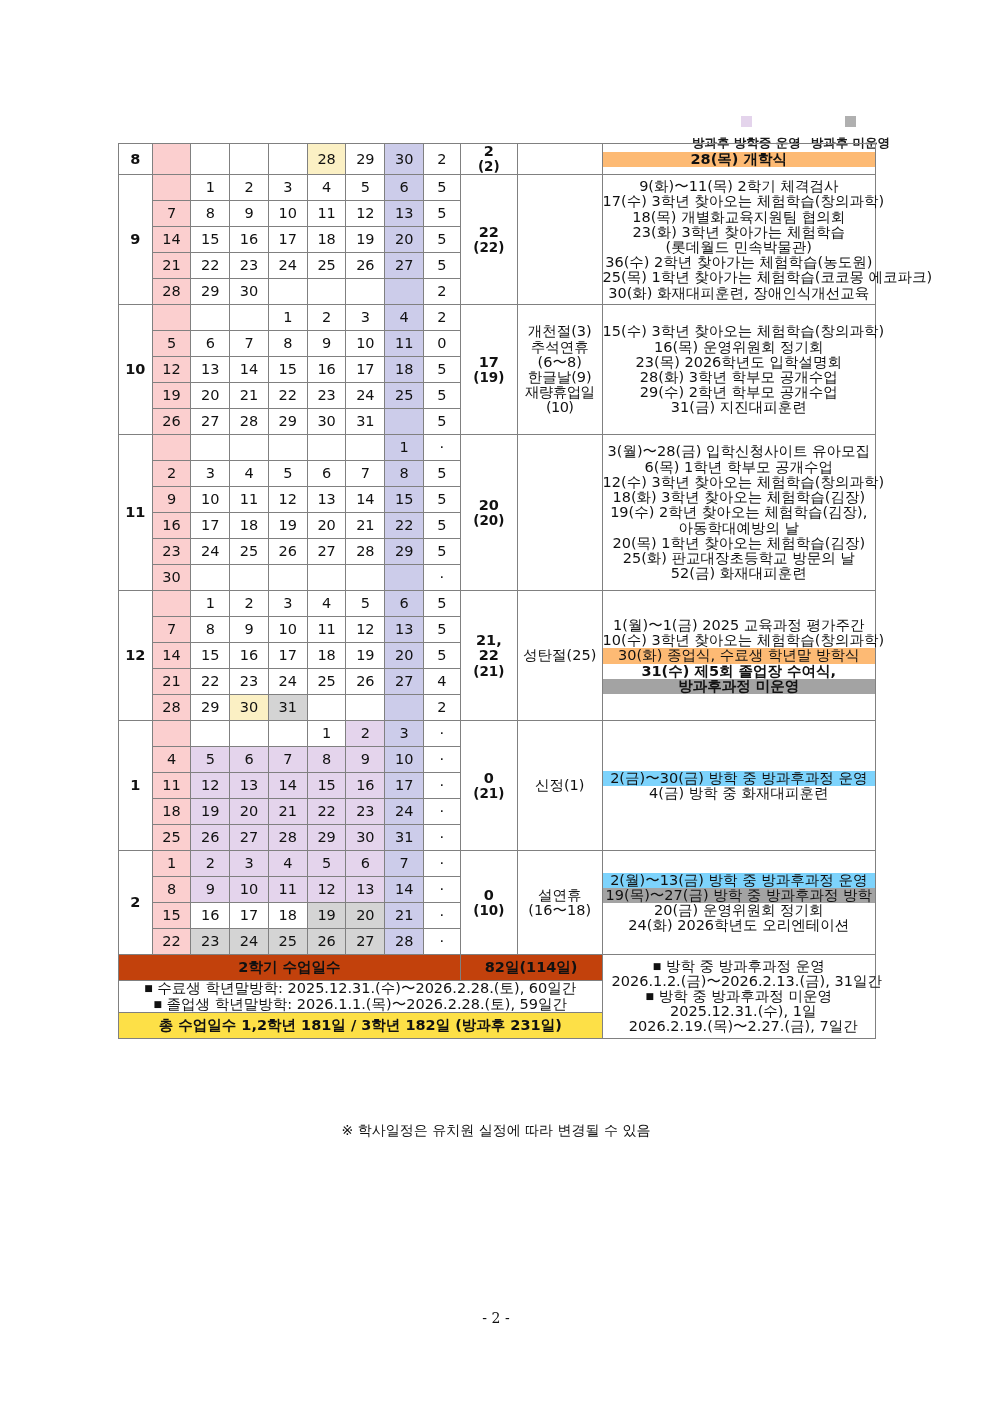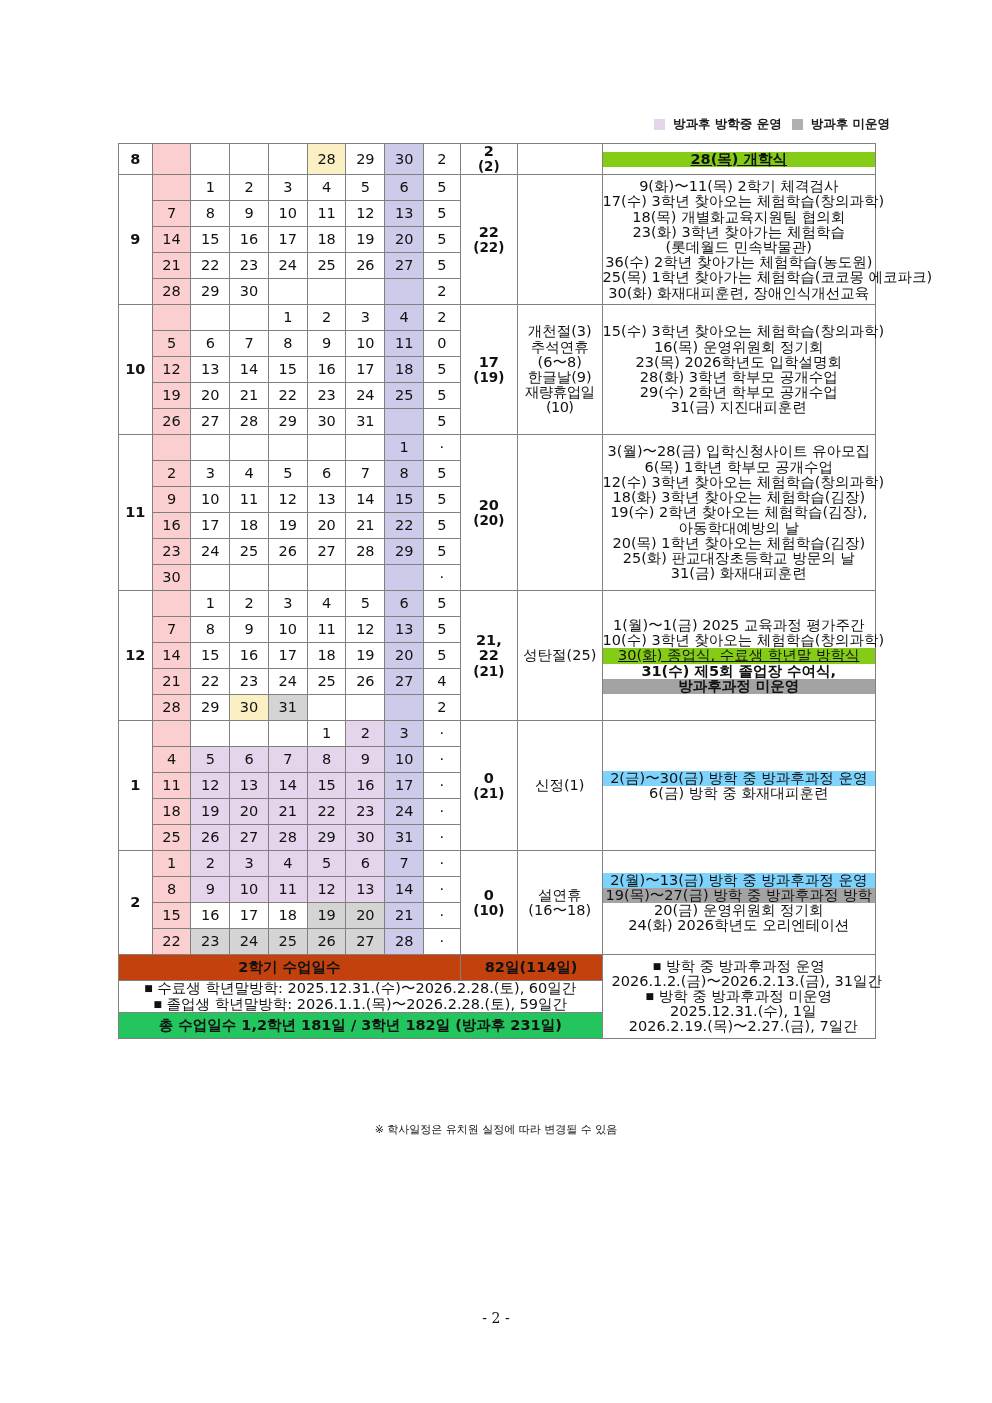--- a/index.html
+++ b/index.html
@@ -10,21 +10,21 @@
   }
   .page{position:relative;width:992px;height:1403px;}
 
   
   .legend{
     position:absolute;left:560px;top:116px;width:330px;
     display:flex;align-items:center;justify-content:flex-end;gap:10px;
     font-size:12.5px;font-weight:bold;color:#1a1a1a;
   }
   .legend .swatch{display:inline-block;width:11px;height:11px;vertical-align:middle;}
-  .legend .grp{display:flex;align-items:center;gap:8px;}
+  .legend .grp{display:flex;align-items:center;gap:8px;flex-direction:column;}
 
   
   table.cal{
     position:absolute;left:118px;top:143px;
     border-collapse:collapse;table-layout:fixed;
     width:758px;
   }
   table.cal td{
     border:1px solid #808080;
     padding:0;text-align:center;vertical-align:middle;
@@ -54,45 +54,45 @@
   .sum-cell{font-weight:bold;font-size:15px;line-height:1.02;}
   .sum-cell .sub{font-size:13.5px;}
   .holi-cell{color:#e8001c;font-size:11.5px;line-height:1.25;}
   .holi-cell .tight{letter-spacing:-0.6px;}
 
   td.ev{
     text-align:left;vertical-align:top;
     padding:3px 0 3px 6px;font-size:13px;line-height:1.245;color:#111;
   }
   td.ev .line{white-space:nowrap;}
-  .hl-y{background:#84cc16;text-decoration:underline;}
+  .hl-y{background:#fdba74;}
   .hl-g{background:#a3a3a3;}
   .hl-p{background:#7dd3fc;}
   .b{font-weight:bold;}
   .indent{}
 
   
   .sum-green{background:#c2410c;font-weight:bold;font-size:16px;}
-  .sum-blue{background:#22c55e;font-weight:bold;font-size:16px;}
+  .sum-blue{background:#fde047;font-weight:bold;font-size:16px;}
   .note-td{
     text-align:left;vertical-align:middle;padding:3px 5px;
     font-size:12.5px;line-height:1.33;
   }
   .note-td .line{white-space:nowrap;}
   .bullet{font-size:9px;vertical-align:middle;}
   .right-note{
     text-align:left;vertical-align:top;padding:4px 5px;
     font-size:11.5px;line-height:1.35;
   }
   .right-note .line{white-space:nowrap;}
   .right-note .ind{padding-left:9px;}
 
   .footnote{
     position:absolute;left:0;top:1122px;width:992px;text-align:center;
-    font-size:11px;color:#111;
+    font-size:14px;color:#111;
   }
   .pagenum{
     position:absolute;left:0;top:1310px;width:992px;text-align:center;
     font-size:14px;color:#111;font-family:"DejaVu Serif","Liberation Serif",serif;
   }
 </style>
 </head>
 <body>
 
 <div class="page">
@@ -284,21 +284,21 @@
           <td class="holi-cell" rowspan="6"></td>
           <td class="ev" rowspan="6">
             <div class="line"><span>3(월)〜28(금)  입학신청사이트  유아모집</span></div>
             <div class="line"><span>6(목)  1학년  학부모  공개수업</span></div>
             <div class="line"><span>12(수)  3학년  찾아오는  체험학습(창의과학)</span></div>
             <div class="line"><span>18(화)  3학년  찾아오는  체험학습(김장)</span></div>
             <div class="line"><span>19(수)  2학년  찾아오는  체험학습(김장),</span></div>
             <div class="line indent"><span>아동학대예방의  날</span></div>
             <div class="line"><span>20(목)  1학년  찾아오는  체험학습(김장)</span></div>
             <div class="line"><span>25(화)  판교대장초등학교  방문의  날</span></div>
-            <div class="line"><span>31(금)  화재대피훈련</span></div>
+            <div class="line"><span>52(금)  화재대피훈련</span></div>
           </td>
         </tr>
         <tr>
           <td class="bg-sun sun">2</td>
           <td class="">3</td>
           <td class="">4</td>
           <td class="">5</td>
           <td class="">6</td>
           <td class="">7</td>
           <td class="bg-sat sat">8</td>
@@ -415,21 +415,21 @@
           <td class="red">1</td>
           <td class="bg-purple">2</td>
           <td class="bg-sat sat">3</td>
           <td class="cnt">·</td>
           <td class="sum-cell" rowspan="5"><span>0</span><br><span class="sub">(21)</span></td>
           <td class="holi-cell" rowspan="5">
             <div class="hl-line">신정(1)</div>
           </td>
           <td class="ev" rowspan="5">
             <div class="line hl-p"><span>2(금)〜30(금)  방학  중  방과후과정  운영</span></div>
-            <div class="line"><span>6(금)  방학  중  화재대피훈련</span></div>
+            <div class="line"><span>4(금)  방학  중  화재대피훈련</span></div>
           </td>
         </tr>
         <tr>
           <td class="bg-sun sun">4</td>
           <td class="bg-purple">5</td>
           <td class="bg-purple">6</td>
           <td class="bg-purple">7</td>
           <td class="bg-purple">8</td>
           <td class="bg-purple">9</td>
           <td class="bg-sat sat">10</td>

